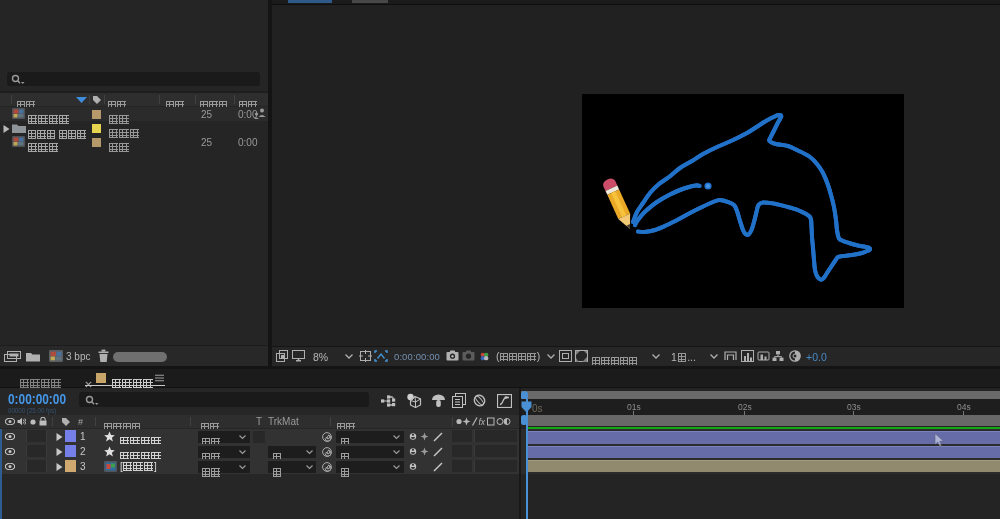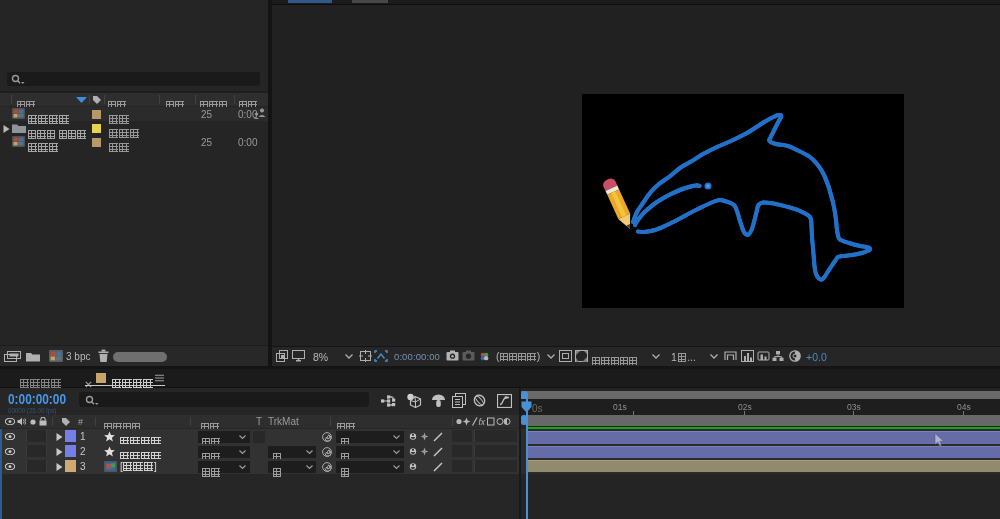--- a/index.html
+++ b/index.html
@@ -501,21 +501,21 @@
 
     <div class="abs" style="left:0;top:41px;width:2px;height:109px;background:#2e5d92;"></div>
   </div>
 
   <div class="abs" style="left:520px;top:19px;width:480px;height:131px;background:#242424;">
 
     <div class="abs" style="left:0;top:3px;width:480px;height:8px;background:#6a6a6a;"></div>
     <div class="abs" style="left:1px;top:2.5px;width:7px;height:9px;background:#4a90d4;border-radius:3.5px;"></div>
 
     <div class="abs" style="left:0;top:11px;width:480px;height:16px;background:#1e1e1e;color:#8f8f8f;font-size:8.5px;">
-      <div class="abs" style="left:93px;top:3px;">01s</div>
+      <div class="abs" style="left:107px;top:3px;">01s</div>
       <div class="abs" style="left:218px;top:3px;">02s</div>
       <div class="abs" style="left:327px;top:3px;">03s</div>
       <div class="abs" style="left:437px;top:3px;">04s</div>
       <div class="abs" style="left:113px;top:12px;width:1px;height:4px;background:#777;"></div>
       <div class="abs" style="left:224px;top:12px;width:1px;height:4px;background:#777;"></div>
       <div class="abs" style="left:333px;top:12px;width:1px;height:4px;background:#777;"></div>
       <div class="abs" style="left:443px;top:12px;width:1px;height:4px;background:#777;"></div>
     </div>
 
     <div class="abs" style="left:7px;top:27px;width:473px;height:11px;background:#686868;"></div>

